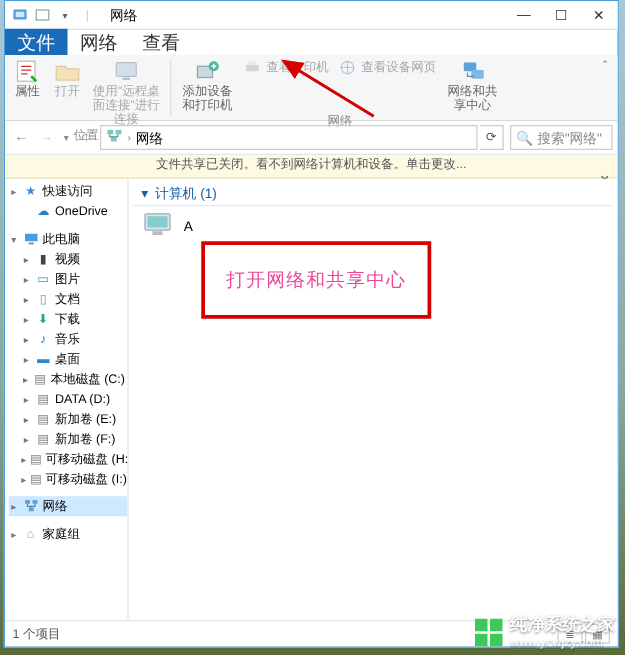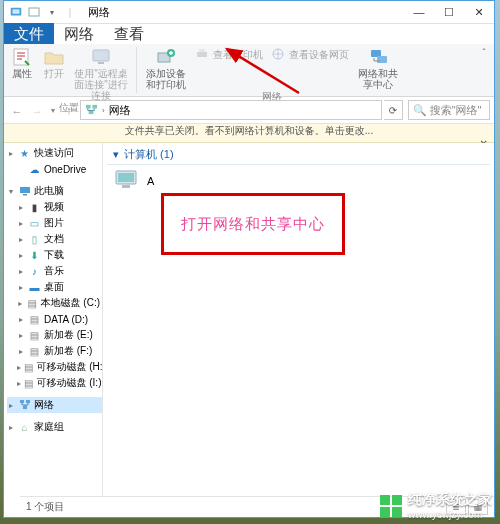--- a/index.html
+++ b/index.html
@@ -297,21 +297,21 @@
   .arrow-overlay {
     position: absolute;
     left: 215px;
     top: 42px;
     pointer-events: none;
   }
   
   .statusbar {
     position: absolute;
     bottom: 0;
-    left: 16px;
+    left: 0;
     right: 0;
     height: 20px;
     border-top: 1px solid #e4e4e4;
     display: flex;
     align-items: center;
     padding: 0 6px;
     font-size: 10px;
     color: #555;
     background: #fff;
   }

